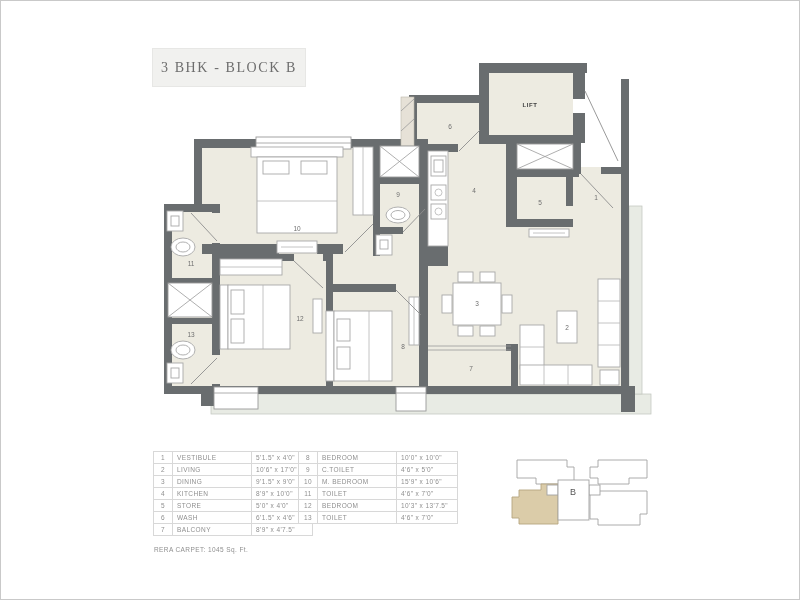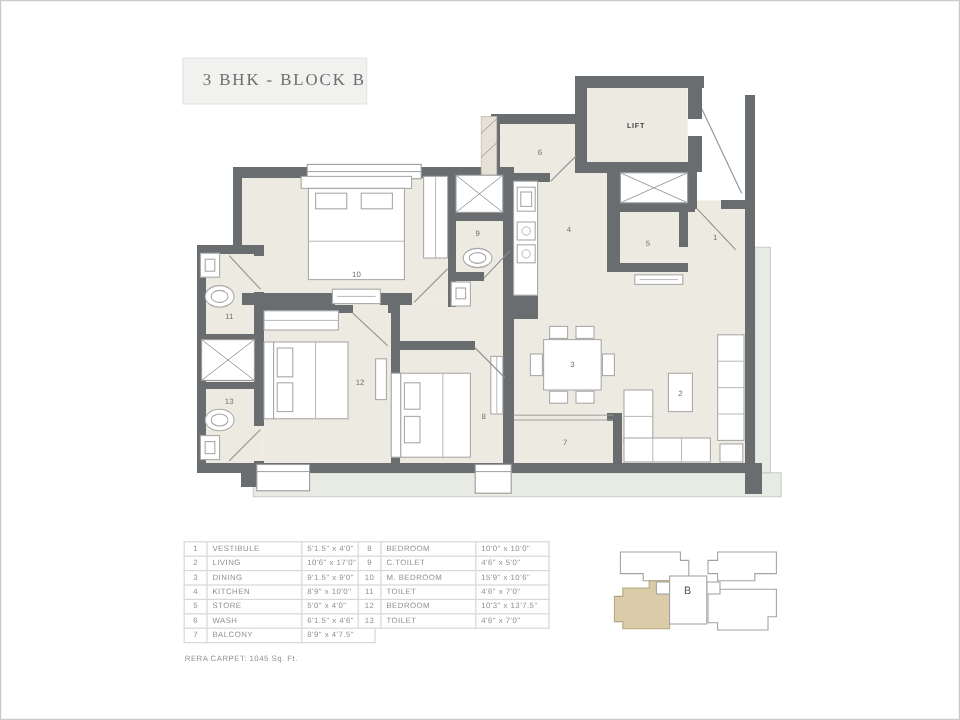--- a/index.html
+++ b/index.html
@@ -4,21 +4,21 @@
 <style>
   html,body{margin:0;padding:0;background:#fff;}
   .page{
     position:relative;width:800px;height:600px;box-sizing:border-box;
     border:1px solid #c9c9c9;background:#ffffff;overflow:hidden;
     font-family:"Liberation Sans", sans-serif;
   }
   .title-box{
     position:absolute;left:151px;top:47px;width:152px;height:37px;
     background:#f1f1ef;border:1px solid #e7e7e5;
-    display:flex;align-items:center;justify-content:flex-end;
+    display:flex;align-items:center;justify-content:center;
   }
   .title-box span{
     font-family:"Liberation Serif", serif;font-size:14px;letter-spacing:1.6px;
     color:#6d6d6d;white-space:nowrap;
   }
   svg.plan{position:absolute;left:0;top:0;width:800px;height:600px;}
   .room{fill:#edebe1;}
   .ledge{fill:#e8ebe4;stroke:#c3c7c0;stroke-width:0.75;}
   .wall{fill:#696d6f;}
   .furn{fill:#ffffff;stroke:#a8a8a8;stroke-width:0.9;}

